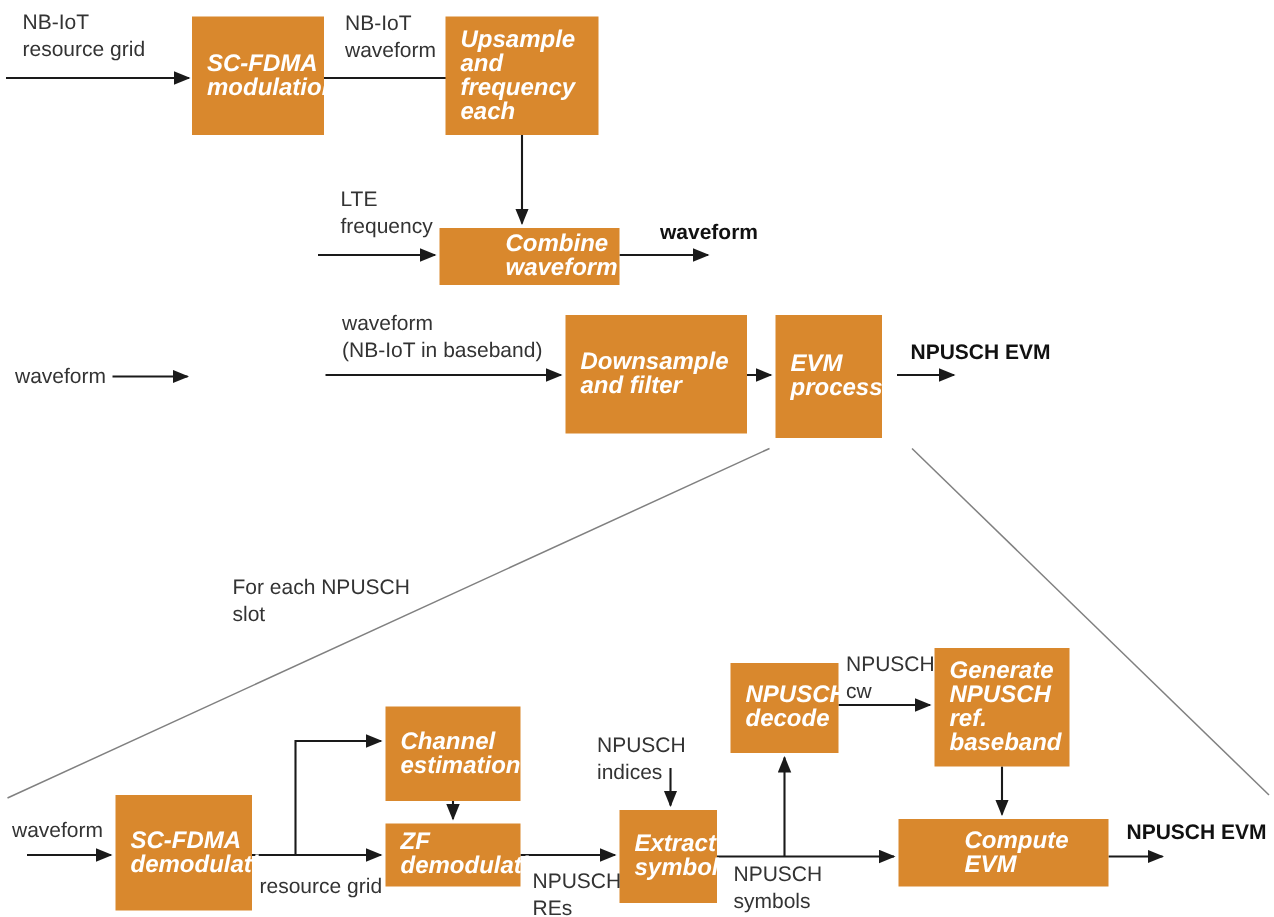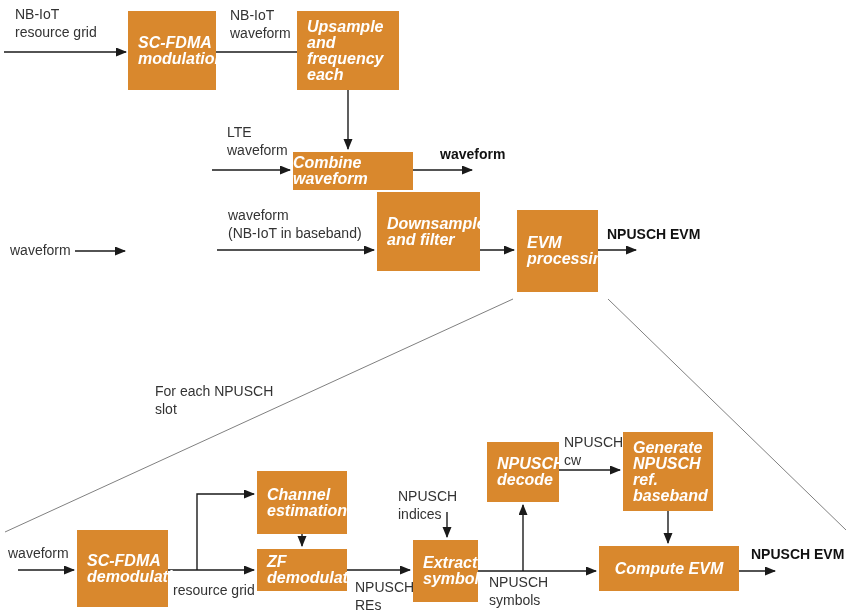--- a/index.html
+++ b/index.html
@@ -37,21 +37,21 @@
     font-weight: bold;
     font-size: 16px;
     line-height: 16px;
     box-sizing: border-box;
     font-style: italic;
   }
   .box .box-label {
     padding-left: 10px;
     white-space: pre-line;
   }
-  .box.center { justify-content: center; }
+  .box.center { justify-content: center; padding-left: 44px; }
   .box.center .box-label { padding-left: 0; }
   .lbl {
     position: absolute;
     color: var(--label-text, #333333);
     font-size: 14px;
     line-height: 17.5px;
     white-space: pre-line;
   }
   .lbl.bold {
     font-weight: bold;
@@ -101,25 +101,25 @@
     <span class="box-label">SC-FDMA
 modulation</span>
   </div>
   <div class="box" style="left:297px; top:11px; width:102px; height:79px">
     <span class="box-label">Upsample and
 frequency each</span>
   </div>
   <div class="box center" style="left:293px; top:152px; width:120px; height:38px">
     <span class="box-label">Combine waveform</span>
   </div>
-  <div class="box" style="left:377px; top:192px; width:103px; height:79px">
+  <div class="box" style="left:377px; top:210px; width:121px; height:79px">
     <span class="box-label">Downsample
 and filter</span>
   </div>
-  <div class="box" style="left:517px; top:210px; width:81px; height:82px">
+  <div class="box" style="left:517px; top:210px; width:71px; height:82px">
     <span class="box-label">EVM
 processing</span>
   </div>
   <div class="box" style="left:77px; top:530px; width:91px; height:77px">
     <span class="box-label">SC-FDMA
 demodulation</span>
   </div>
   <div class="box" style="left:257px; top:471px; width:90px; height:63px">
     <span class="box-label">Channel
 estimation</span>
@@ -143,21 +143,21 @@
   </div>
   <div class="box center" style="left:599px; top:546px; width:140px; height:45px">
     <span class="box-label">Compute EVM</span>
   </div>
 
   <div class="lbl" style="left:15px; top:6px">NB-IoT
 resource grid</div>
   <div class="lbl" style="left:230px; top:7px">NB-IoT
 waveform</div>
   <div class="lbl" style="left:227px; top:124px">LTE
-waveform</div>
+frequency</div>
   <div class="lbl bold" style="left:440px; top:146px">waveform</div>
   <div class="lbl" style="left:10px; top:242px">waveform</div>
   <div class="lbl" style="left:228px; top:207px">waveform
 (NB-IoT in baseband)</div>
   <div class="lbl bold" style="left:607px; top:226px">NPUSCH EVM</div>
   <div class="lbl" style="left:155px; top:383px">For each NPUSCH
 slot</div>
   <div class="lbl" style="left:8px; top:545px">waveform</div>
   <div class="lbl" style="left:173px; top:582px">resource grid</div>
   <div class="lbl" style="left:355px; top:579px">NPUSCH

